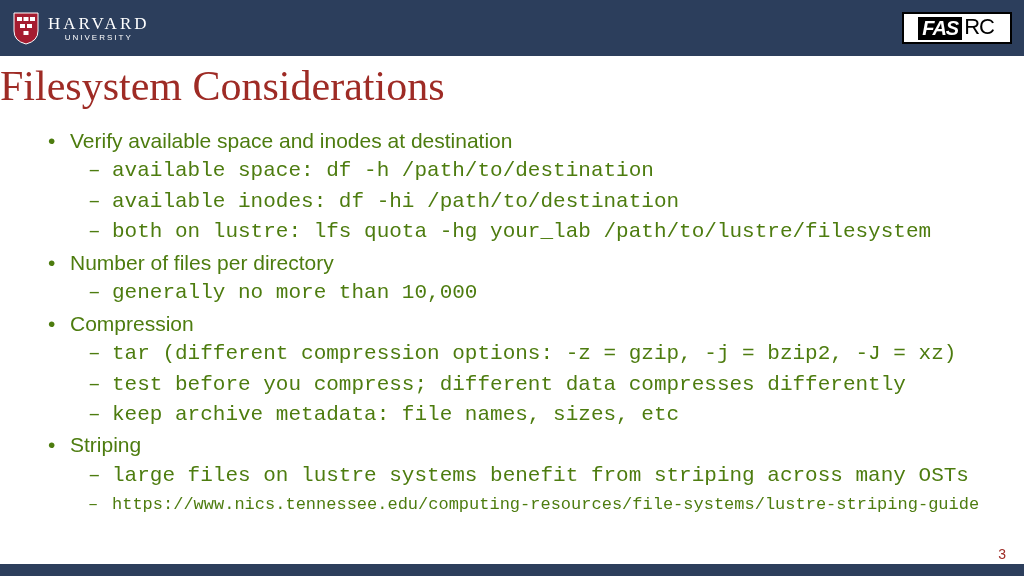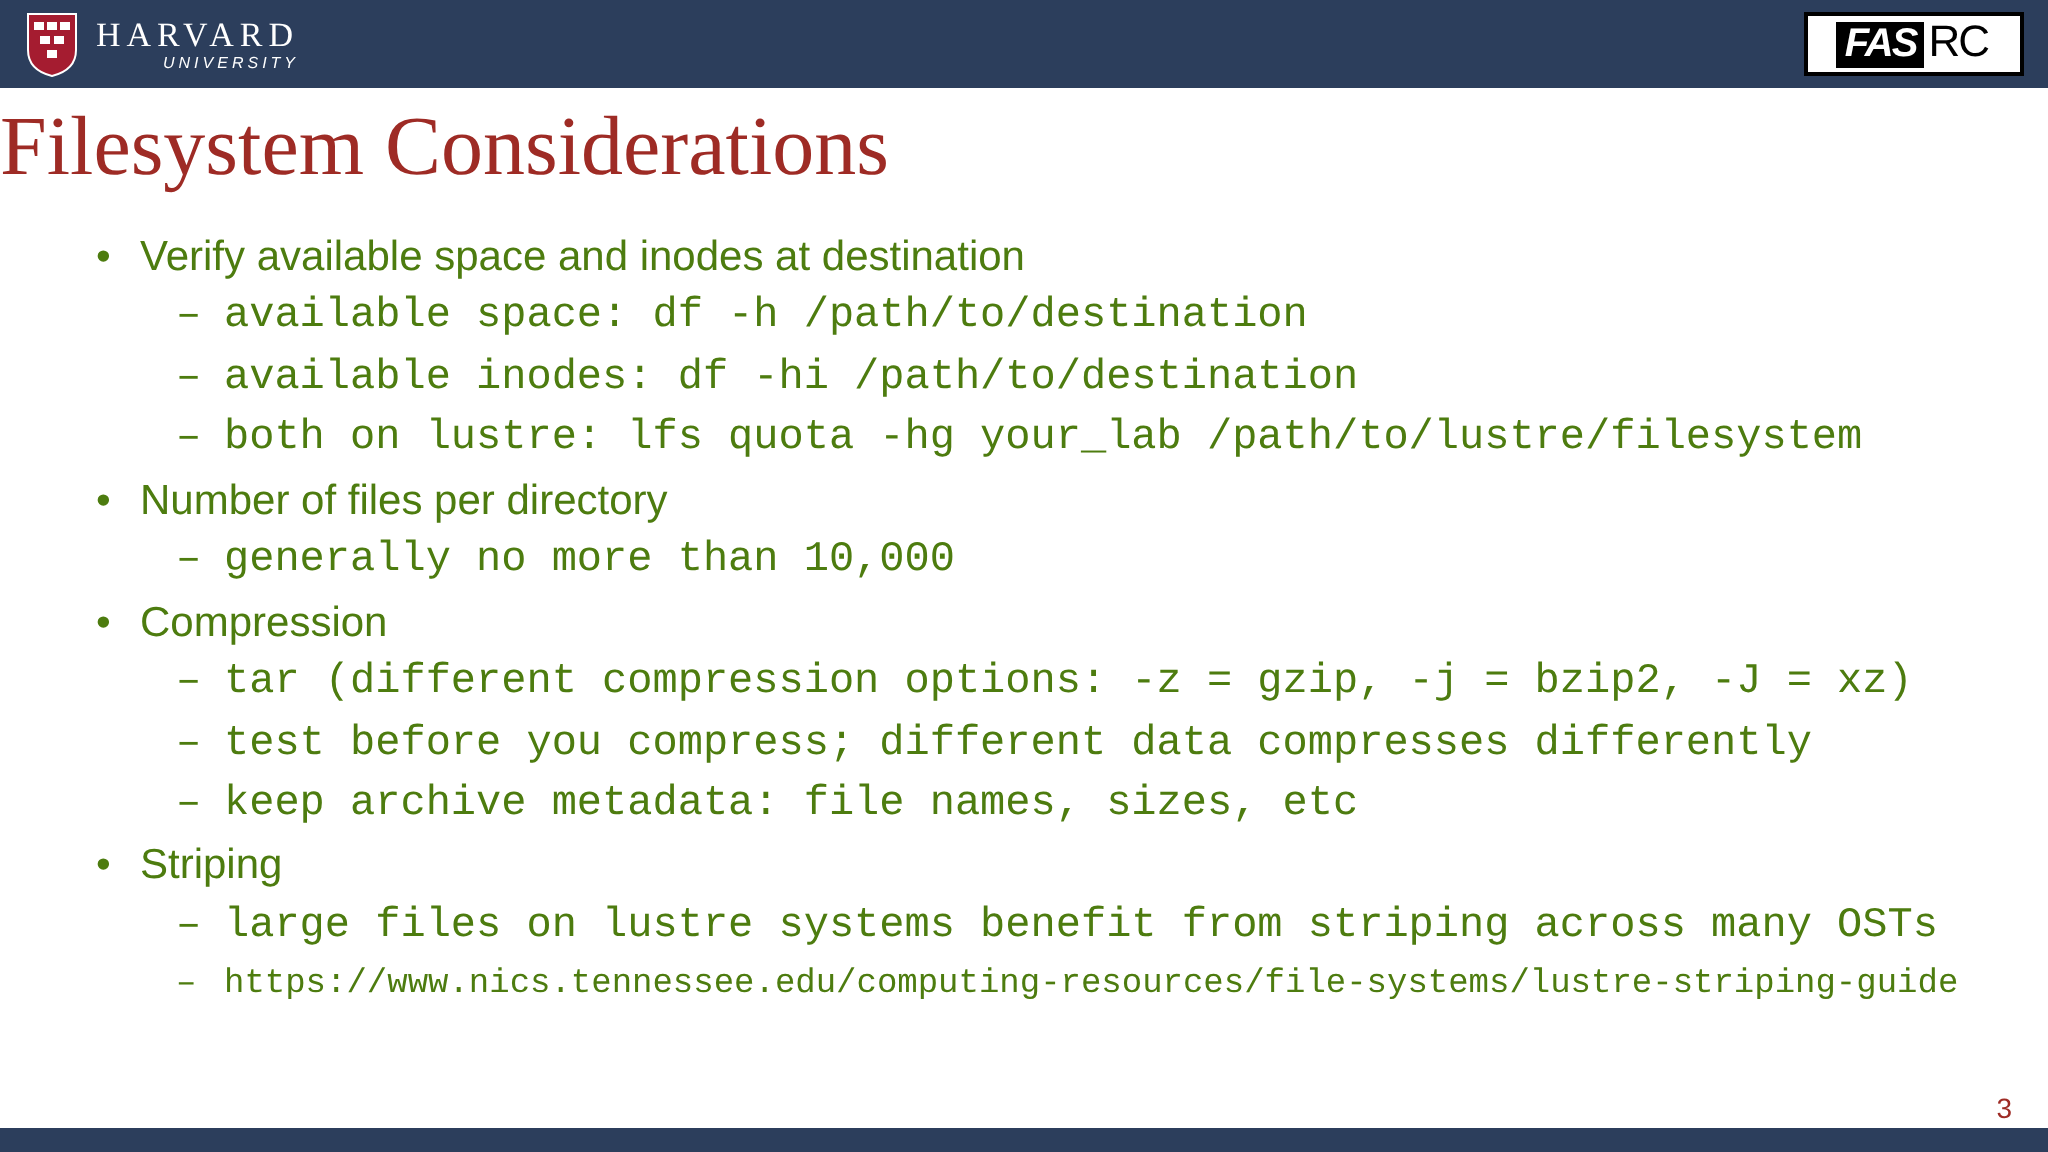--- a/index.html
+++ b/index.html
@@ -6,21 +6,21 @@
     body {
       width: 1024px;
       height: 576px;
       font-family: Arial, Helvetica, sans-serif;
       background: #ffffff;
       position: relative;
       overflow: hidden;
     }
     .header {
       width: 100%;
-      height: 44px;
+      height: 56px;
       background: #2c3e5c;
       display: flex;
       align-items: center;
       justify-content: space-between;
       padding: 0 12px;
     }
     .harvard-logo {
       display: flex;
       align-items: center;
       color: #ffffff;
@@ -39,23 +39,22 @@
     }
     .harvard-main {
       font-size: 17px;
       letter-spacing: 3px;
       font-weight: 400;
       font-family: Georgia, serif;
     }
     .harvard-sub {
       font-size: 8px;
       letter-spacing: 2px;
-      text-align: right;
+      text-align: center;
       margin-top: 2px;
-      font-style: italic;
     }
     .fasrc-logo {
       background: #ffffff;
       border: 2px solid #000000;
       padding: 2px 14px;
       display: flex;
       align-items: flex-end;
       gap: 0;
       height: 32px;
     }

